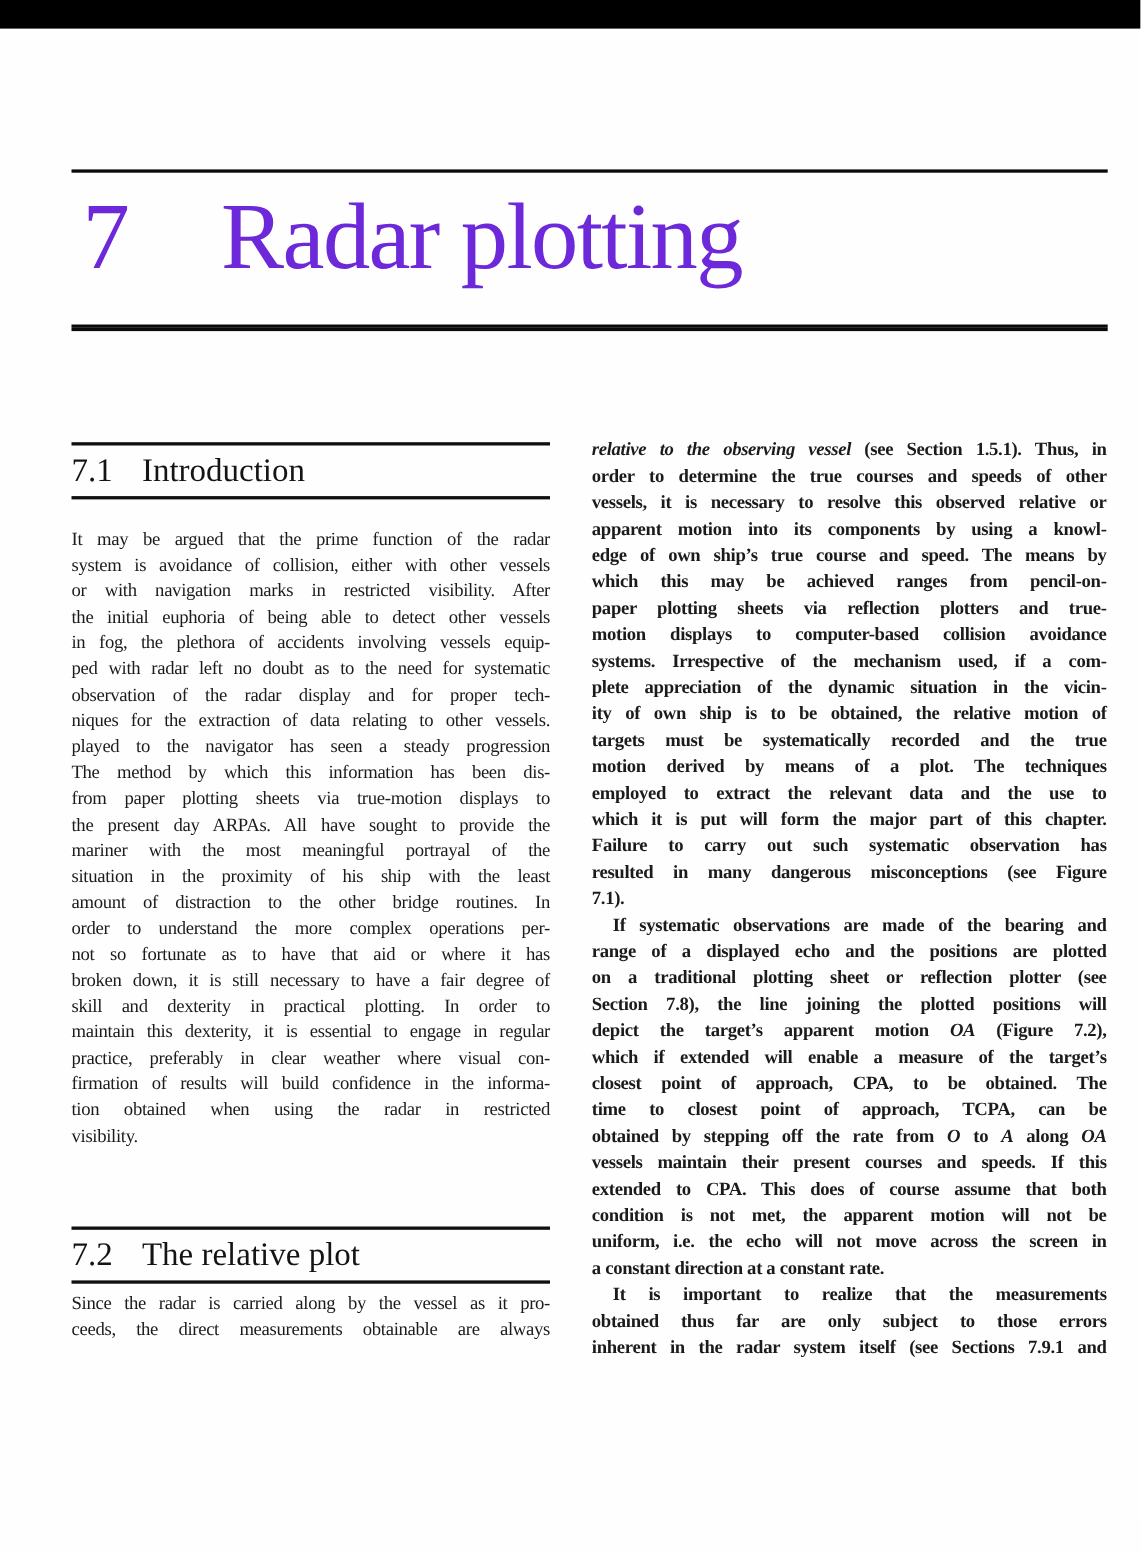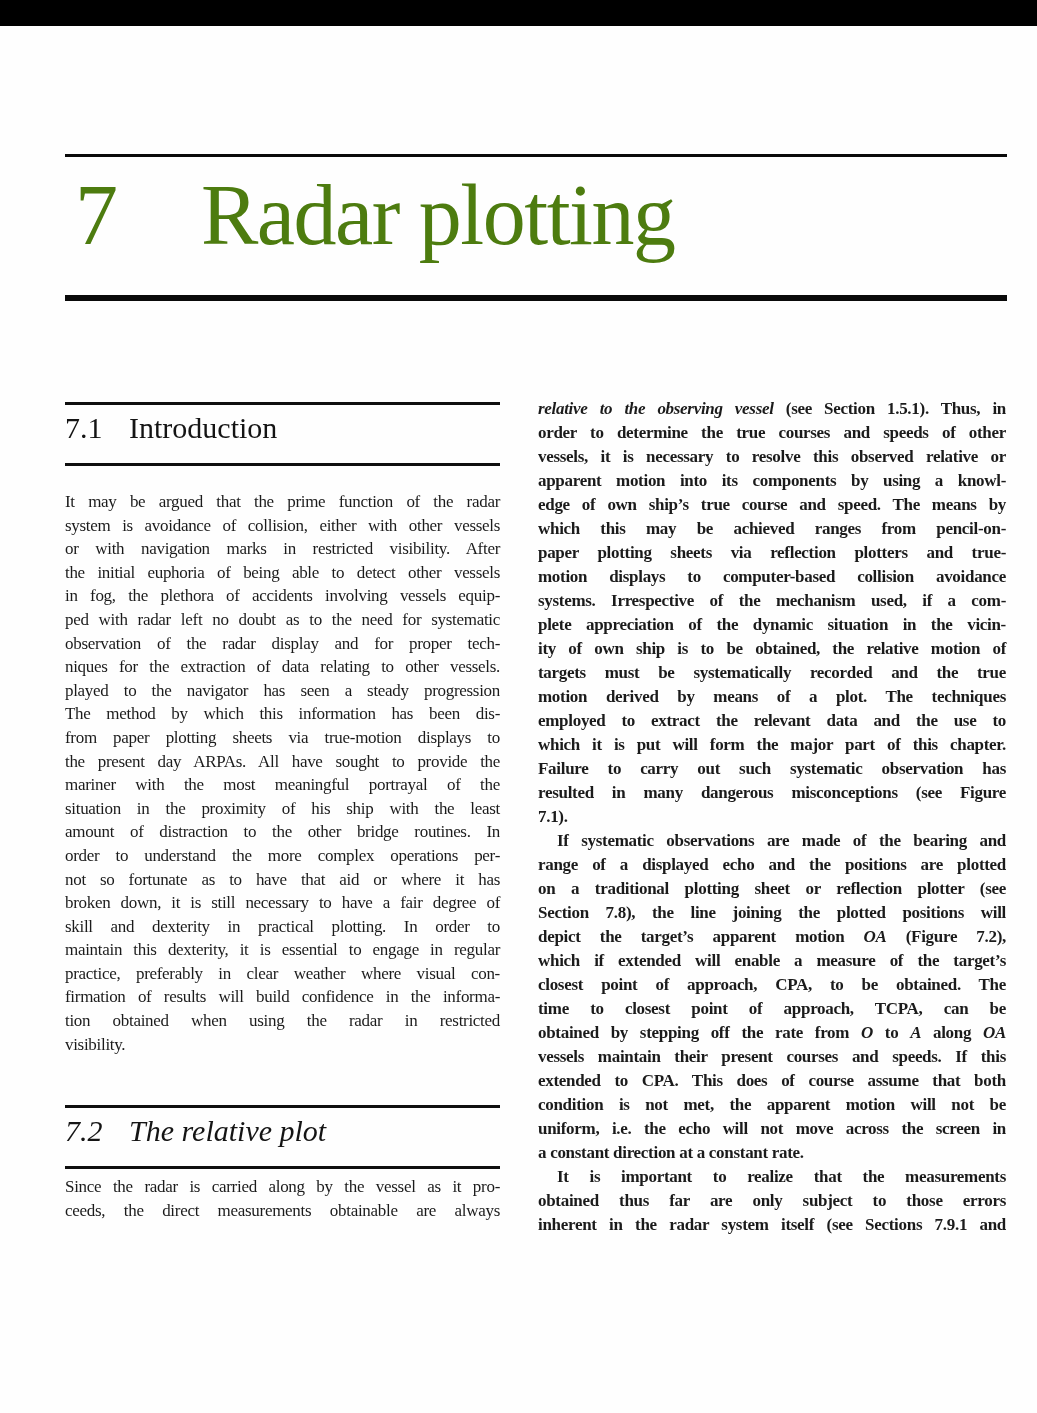--- a/index.html
+++ b/index.html
@@ -25,50 +25,50 @@
     width: 942px; height: 3px;
     background: #0a0a0a;
   }
   .chapter {
     position: absolute;
     left: 75px; top: 172px;
     font-size: 86px;
     font-weight: normal;
     line-height: 86px;
     white-space: nowrap;
-    color: #4d7c0f;
+    color: #6d28d9;
   }
   .ch-num { display: inline-block; width: 126px; }
   .ch-title { letter-spacing: -1.5px; }
   .rule-b {
     position: absolute;
     left: 65px; top: 295px;
     width: 942px; height: 5px;
     border-top: 3px solid #0a0a0a;
     border-bottom: 3px solid #0a0a0a;
     background: transparent;
   }
   .col { position: absolute; font-size: 17px; letter-spacing: -0.3px; }
   .col-left  { left: 65px;  top: 402px; width: 435px; }
   .col-right { left: 538px; top: 397px; width: 468px; font-weight: bold; }
   .col-left  .para { line-height: 23.6px; }
   .col-right .para { line-height: 24px; }
   .sec-head {
     border-top: 3px solid #0f0f0f;
     border-bottom: 3px solid #0f0f0f;
-    padding: 6px 0 19px 0;
+    padding: 6px 0 7px 0;
     font-size: 30px;
     line-height: 33px;
     letter-spacing: 0;
     white-space: nowrap;
     color: #141414;
   }
   .sec-num { display: inline-block; width: 64px; }
   .p-l1 { margin-top: 24px; }
-  .sh2  { margin-top: 49px; font-style: italic; }
+  .sh2  { margin-top: 71px; }
   .p-l2 { margin-top: 6px; }
   .tl {
     text-align: justify;
     text-align-last: justify;
   }
   .tl.pl-end { text-align-last: left; }
   .tl.ind { text-indent: 19px; }
   .it { font-style: italic; }
 </style>
 </head>

